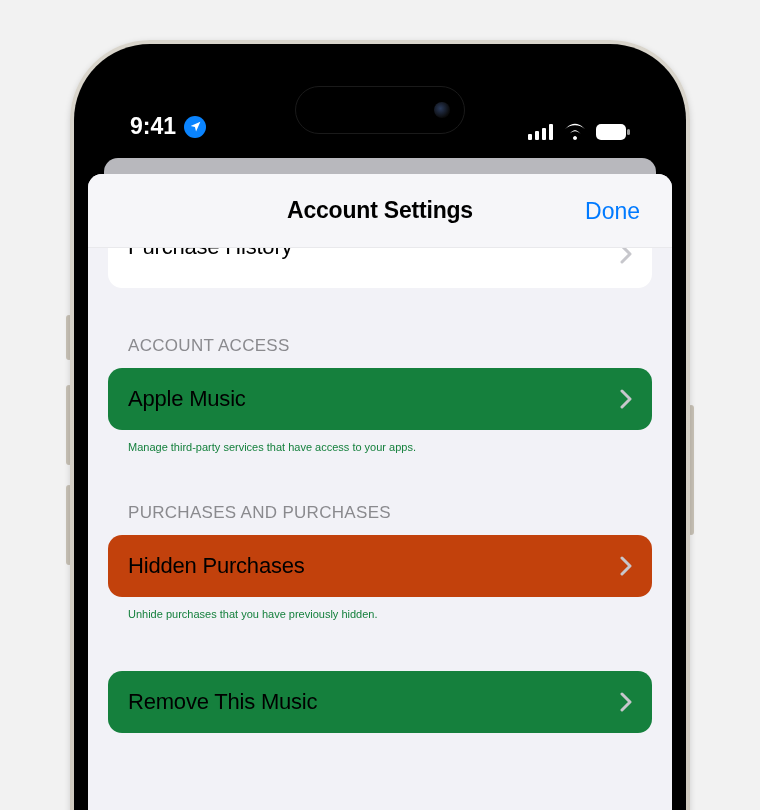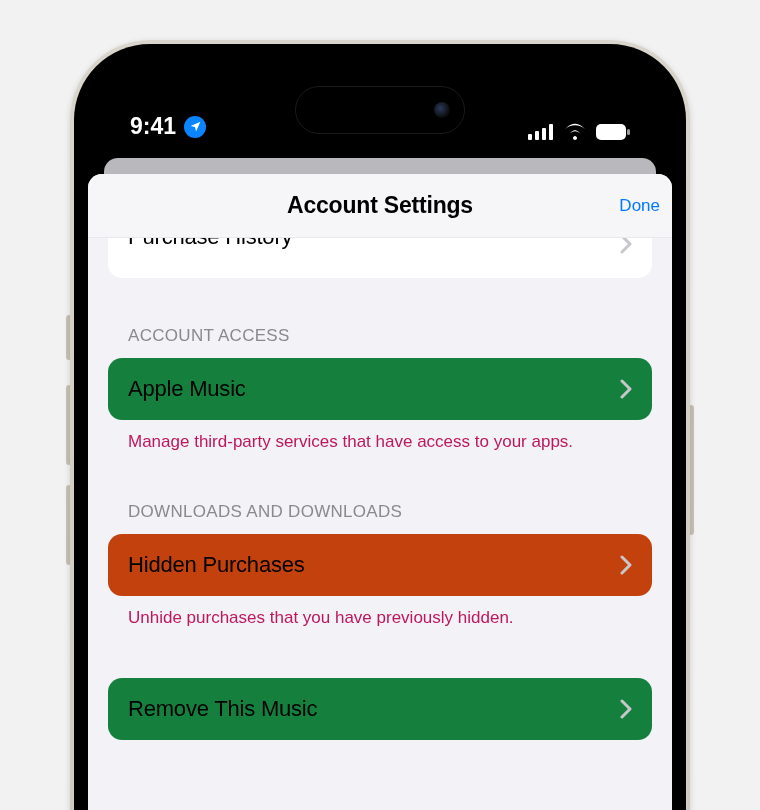--- a/index.html
+++ b/index.html
@@ -97,40 +97,40 @@
       border-radius: 14px 14px 0 0;
     }
     .sheet {
       position: absolute;
       top: 16px; left: 0; right: 0; bottom: 0;
       background: #f2f2f7;
       border-radius: 14px 14px 0 0;
       overflow: hidden;
     }
     .sheet-header {
-      height: 64px;
+      height: 74px;
       background: rgba(246,246,249,0.96);
       border-bottom: 1px solid rgba(0,0,0,0.05);
       display: flex;
       align-items: center;
       justify-content: center;
       position: relative;
     }
     .sheet-title {
       font-size: 23px;
       font-weight: 600;
       color: #000;
       letter-spacing: -0.2px;
     }
     .done-btn {
       position: absolute;
-      right: 12px; top: 50%;
+      right: 32px; top: 50%;
       transform: translateY(-50%);
       color: #007aff;
-      font-size: 17px;
+      font-size: 23px;
       font-weight: 400;
       background: none; border: none;
       cursor: pointer;
     }
     .content {
       padding: 0 20px 0 20px;
     }
     .partial-row {
       background: #fff;
       border-radius: 0 0 14px 14px;
@@ -170,22 +170,22 @@
       padding: 0 20px;
     }
     .row.pressed { background: #c2410c; }
     .row-label {
       font-size: 22px;
       color: #000;
       letter-spacing: -0.2px;
     }
     .chev svg { display: block; }
     .section-footer {
-      font-size: 17px;
-      color: #be185d;
+      font-size: 11px;
+      color: #15803d;
       padding: 10px 20px 0 20px;
       line-height: 1.4;
       margin-bottom: 48px;
     }
     .group { margin-bottom: 0; }
   </style>
 </head>
 <body>
 
 <div class="device">
@@ -260,21 +260,21 @@
               <span class="chev">
                 <svg width="12" height="20" viewBox="0 0 12 20">
                     <path d="M2 2l8 8-8 8" stroke="#c7c7cc" stroke-width="3" fill="none" stroke-linecap="round" stroke-linejoin="round"></path>
                   </svg>
               </span>
             </div>
             <div class="section-footer">Manage third-party services that have access to your apps.</div>
           </div>
 
           <div class="group">
-            <div class="section-header">DOWNLOADS AND DOWNLOADS</div>
+            <div class="section-header">PURCHASES AND PURCHASES</div>
             <div class="row pressed">
               <span class="row-label">Hidden Purchases</span>
               <span class="chev">
                 <svg width="12" height="20" viewBox="0 0 12 20">
                     <path d="M2 2l8 8-8 8" stroke="#c7c7cc" stroke-width="3" fill="none" stroke-linecap="round" stroke-linejoin="round"></path>
                   </svg>
               </span>
             </div>
             <div class="section-footer">Unhide purchases that you have previously hidden.</div>
             <div class="row">

